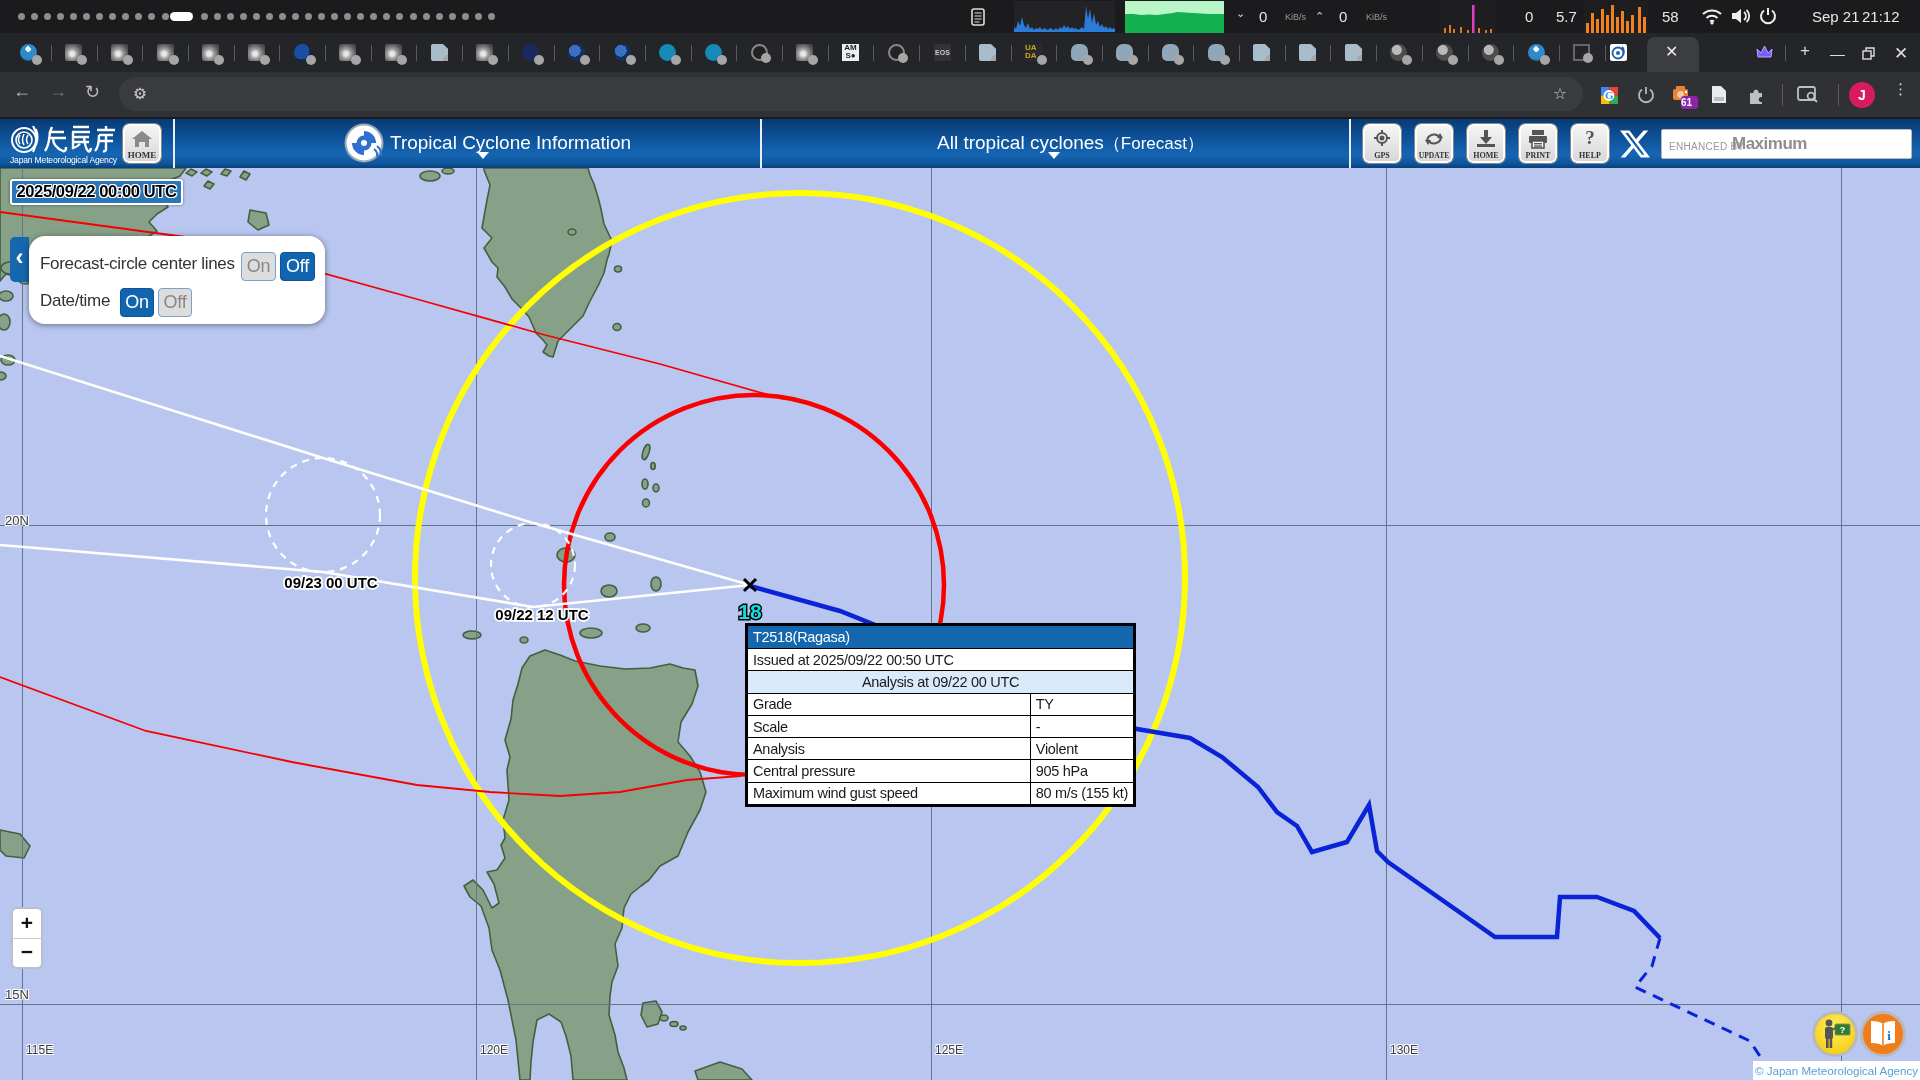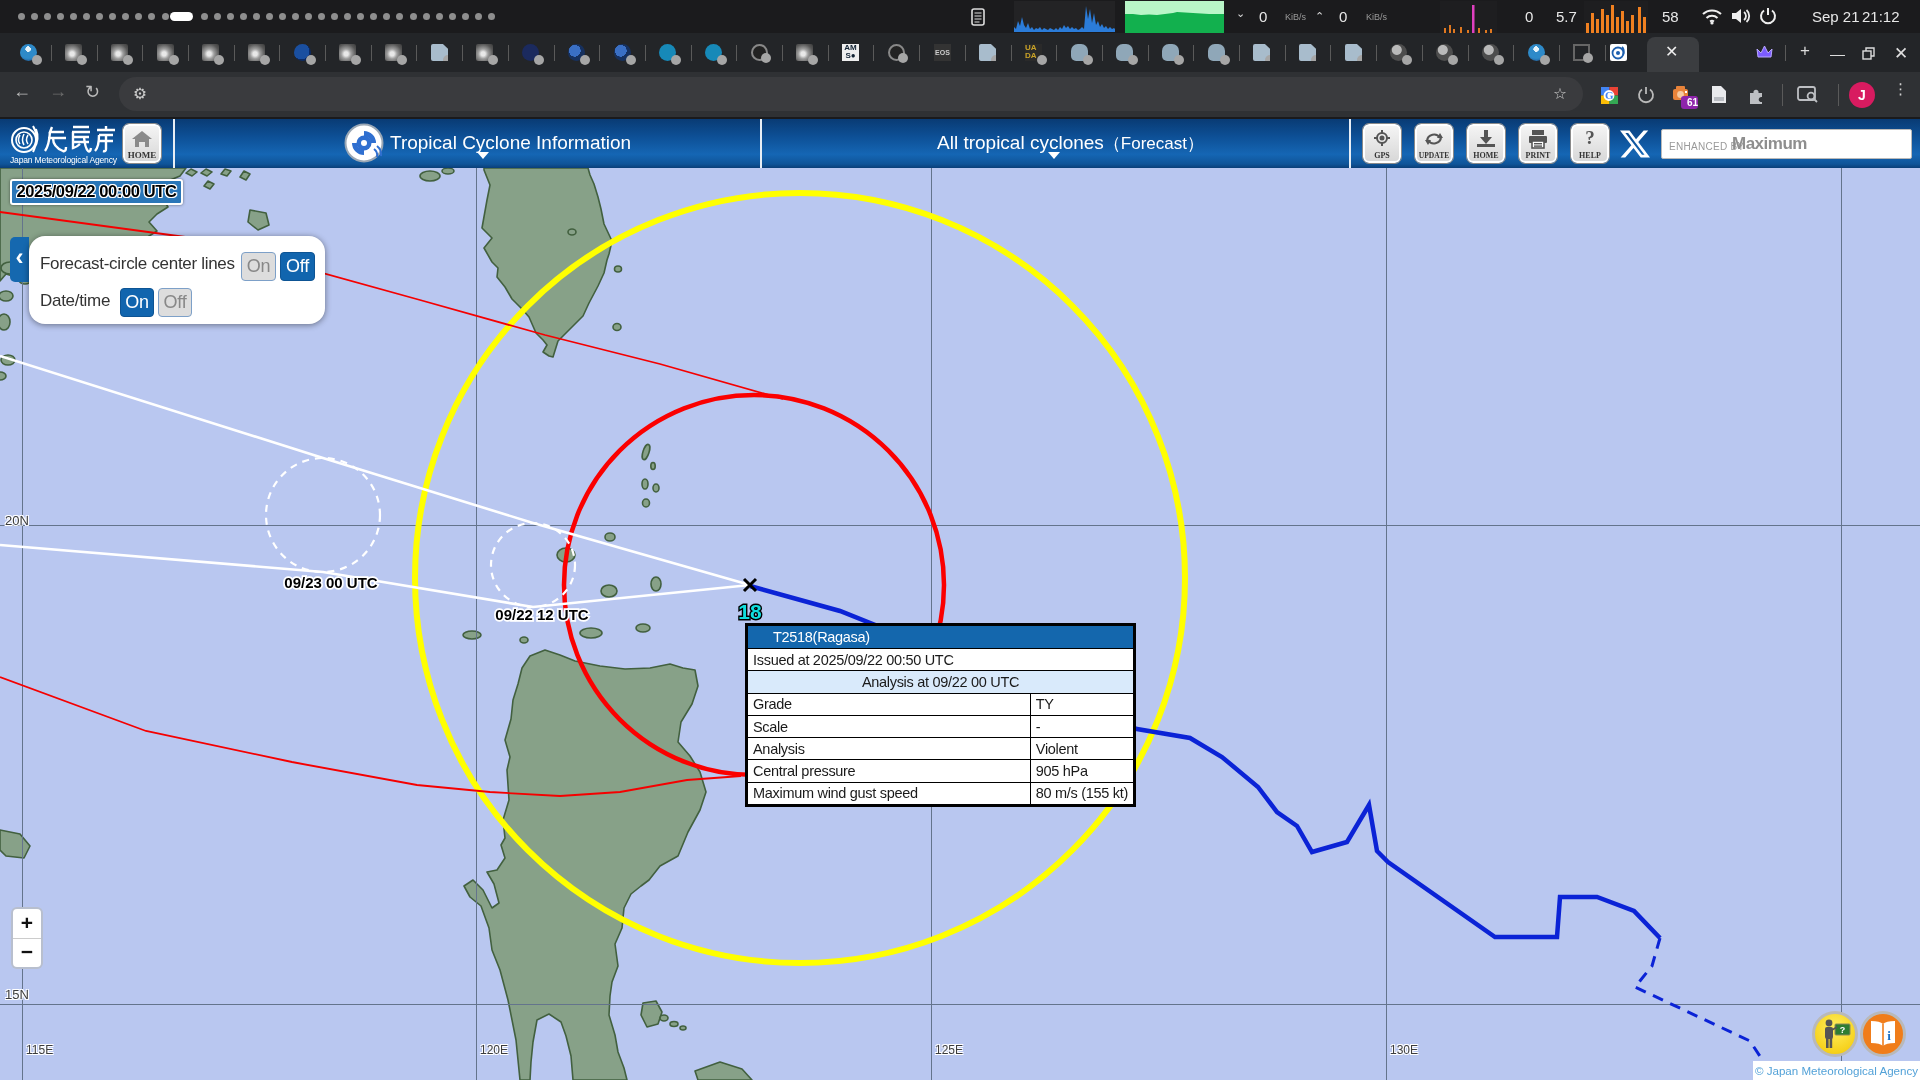--- a/index.html
+++ b/index.html
@@ -52,21 +52,21 @@
 #stamp{position:absolute;left:10px;top:179px;width:173px;height:26px;background:#2a76b8;border:2px solid #fff;border-radius:3px;color:#000;font-size:16.5px;font-weight:bold;text-align:center;line-height:21px;white-space:nowrap;letter-spacing:-0.4px;
  text-shadow:-1px -1px 0 #fff,1px -1px 0 #fff,-1px 1px 0 #fff,1px 1px 0 #fff,0 1px 0 #fff,0 -1px 0 #fff,1px 0 0 #fff,-1px 0 0 #fff;box-shadow:0 0 3px rgba(0,0,0,.5)}
 #panel{position:absolute;left:29px;top:236px;width:296px;height:88px;background:#fff;border-radius:16px;box-shadow:0 1px 6px rgba(0,0,0,.45);font-size:17px;color:#333;letter-spacing:-0.3px}
 #ptab{position:absolute;left:10px;top:237px;width:19px;height:45px;background:#1568af;border-radius:5px 0 0 5px;color:#fff;font-size:24px;font-weight:bold;text-align:center;line-height:40px}
 .tgl{position:absolute;height:29px;border-radius:4px;font-size:18px;text-align:center;line-height:27px}
 .tgl.on{background:#1165ae;color:#fff;border:1px solid #0d5494}
 .tgl.off{background:#ddd;color:#888;border:1px solid #7da0c8}
 #infotbl{position:absolute;left:745px;top:623px;width:391px;background:#fff;border:2px solid #000;font-size:14.5px;color:#1a1a1a;letter-spacing:-0.3px}
 #infotbl table{border-collapse:collapse;width:100%}
 #infotbl td{border:1px solid #000;height:22.3px;padding:0 5px;vertical-align:middle;white-space:nowrap;line-height:20px}
-#infotbl .hd{background:#1467ad;color:#fff;padding-left:25px;height:23px}
+#infotbl .hd{background:#1467ad;color:#fff;padding-left:5px;height:23px}
 #infotbl .an{background:#d9eafb;text-align:center}
 #zoomctl{position:absolute;left:11px;top:907px;width:32px;height:62px;background:#fff;border:2px solid rgba(160,170,190,.75);border-radius:6px}
 #zoomctl .zp{position:absolute;left:0;top:2px;width:100%;text-align:center;font-size:21px;font-weight:bold;color:#111}
 #zoomctl .zm{position:absolute;left:0;top:31px;width:100%;text-align:center;font-size:21px;font-weight:bold;color:#111}
 #zoomctl .zd{position:absolute;left:0;top:29px;width:100%;height:1px;background:#ccc}
 .maplbl{position:absolute;color:#3c3c3c;font-size:13px;text-shadow:-1px -1px 0 #fff,1px -1px 0 #fff,-1px 1px 0 #fff,1px 1px 0 #fff}
 #attrib{position:absolute;left:1753px;top:1061px;width:167px;height:19px;background:#fff;color:#53a2d8;font-size:11.6px;line-height:19px;text-align:center;white-space:nowrap}
 .circbtn{position:absolute;width:46px;height:46px;border-radius:50%;border:3px solid #b9b9b9}
 </style>
 </head>
@@ -366,21 +366,21 @@
           <path d="M5,3.5 a7,7 0 1 0 8,0"></path>
           <line x1="9" y1="1" x2="9" y2="8"></line>
         </g>
       </svg>
     <svg width="20" height="20" viewBox="0 0 20 20" style="position:absolute;left:1672px;top:13px">
       <rect x="1" y="4" width="15" height="11" rx="2" fill="#e8833a"></rect>
         <rect x="4" y="1" width="9" height="4" rx="1" fill="#e8833a"></rect>
       <circle cx="8.5" cy="9.5" r="3.4" fill="#f6c9a0"></circle>
         <rect x="13" y="6" width="2" height="2" fill="#fff"></rect>
     </svg>
-    <div style="position:absolute;left:1681px;top:24px;width:17px;height:13px;background:#8e24aa;border-radius:3px;color:#fff;font-size:10px;font-weight:bold;text-align:right;line-height:13px">61</div>
+    <div style="position:absolute;left:1681px;top:24px;width:17px;height:13px;background:#8e24aa;border-radius:3px;color:#fff;font-size:10px;font-weight:bold;text-align:left;line-height:13px">61</div>
     <svg width="16" height="19" viewBox="0 0 16 19" style="position:absolute;left:1711px;top:13px">
         <path d="M1,1 h9 l5,5 v12 h-14 z" fill="#e9eaed"></path>
         <rect x="3" y="12" width="10" height="4" fill="#b9bcc2"></rect>
       </svg>
     <svg width="19" height="19" viewBox="0 0 19 19" style="position:absolute;left:1747px;top:13px">
         <path d="M3,8 h3 a2.5,2.5 0 1 1 5,0 h3 v3.5 a2.5,2.5 0 1 1 0,5 v? " fill="none"></path>
         <path d="M3,8 h3.5 a2.6,2.6 0 1 1 5,0 h3.5 v4 a2.6,2.6 0 1 0 0,5 v2 h-12 z" fill="#bdbfc3"></path>
       </svg>
     <div style="position:absolute;left:1782px;top:12px;width:1px;height:22px;background:#5a5a5a"></div>
       <div style="position:absolute;left:1838px;top:12px;width:1px;height:22px;background:#5a5a5a"></div>

